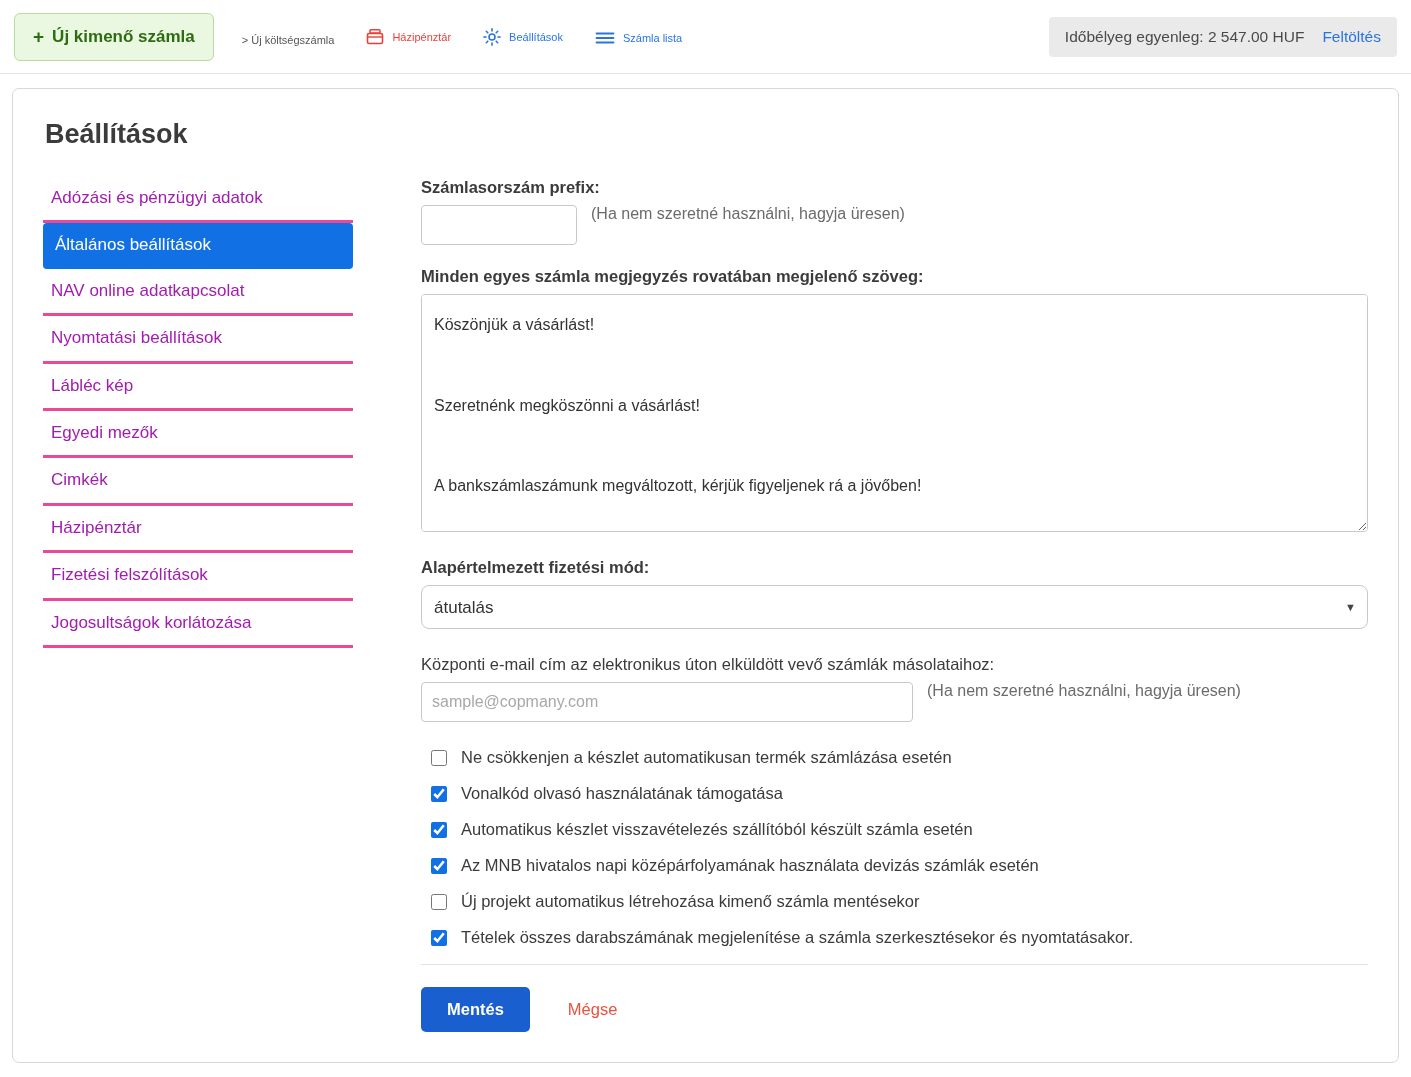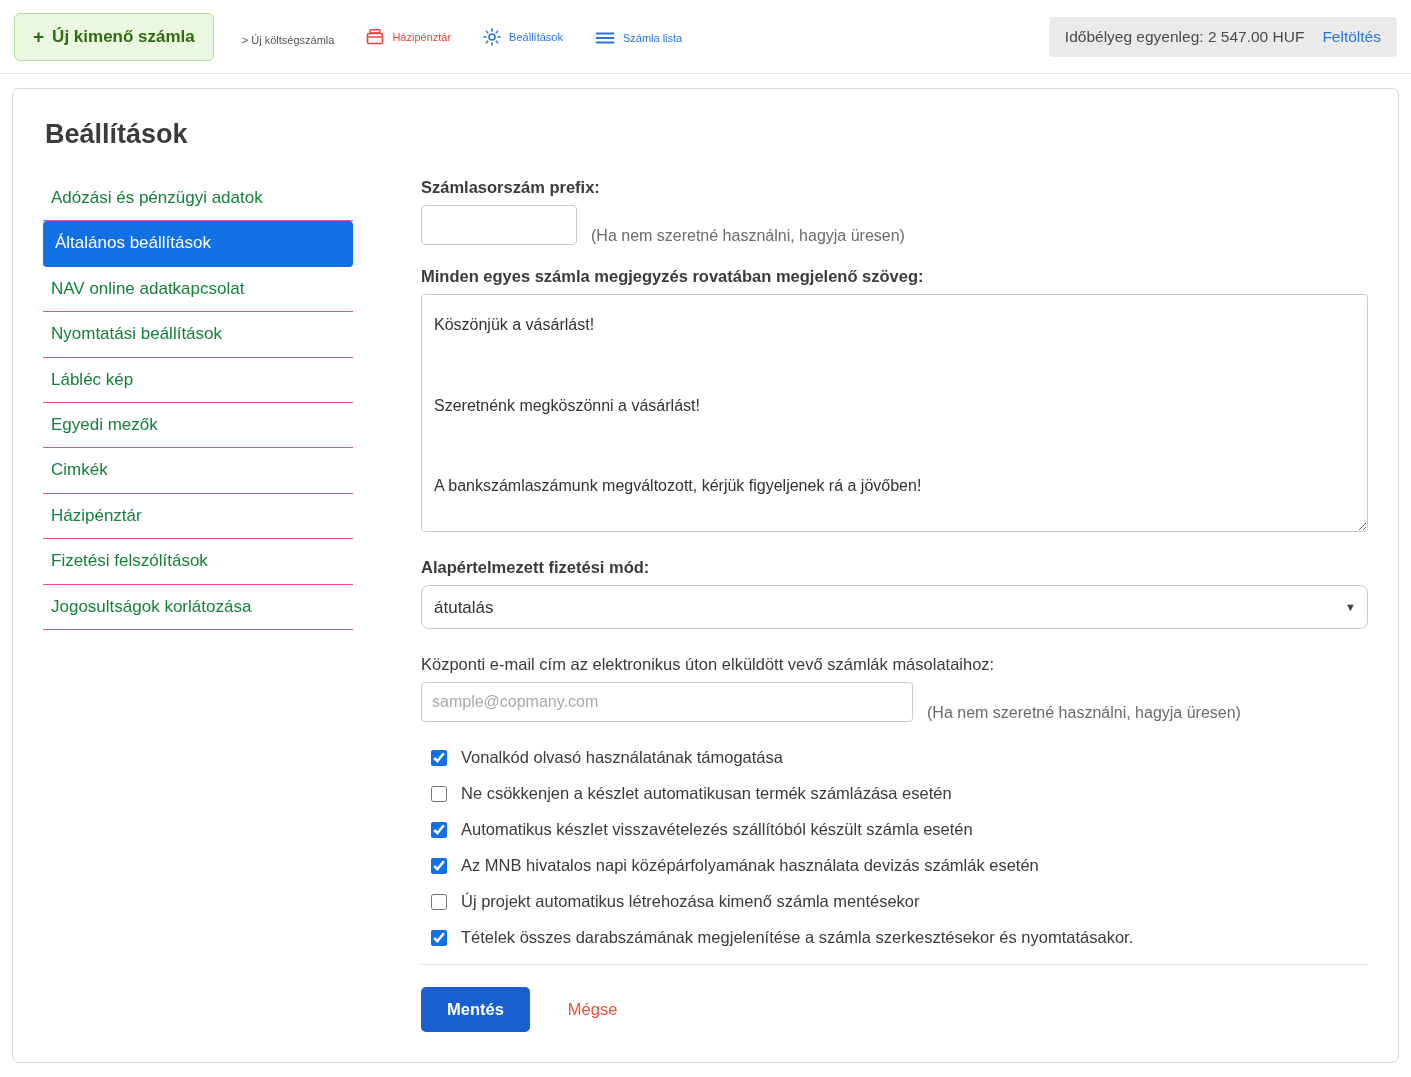--- a/index.html
+++ b/index.html
@@ -92,22 +92,22 @@
     margin: 4px 0 26px 2px;
   }
 
   .layout { display: flex; align-items: flex-start; }
 
   
   .sidebar { width: 310px; flex: 0 0 310px; }
   .side-item {
     padding: 12px 10px 12px 8px;
     font-size: 17px;
-    color: #15803d;
-    border-bottom: 1px solid #ec4899;
+    color: #a21caf;
+    border-bottom: 3px solid #ec4899;
     cursor: pointer;
     line-height: 1.2;
   }
   .side-item.active {
     background: #1170e4;
     color: #ffffff;
     border-radius: 4px;
     border-bottom: 1px solid #1170e4;
     padding-left: 12px;
   }
@@ -115,21 +115,21 @@
   
   .form { flex: 1; padding-left: 68px; padding-top: 2px; }
   .label {
     font-size: 16.5px;
     color: #3b3b3b;
     margin-bottom: 8px;
   }
   .label.strong { font-weight: bold; }
   .hint { font-size: 16px; color: #6b6b6b; }
 
-  .row { display: flex; align-items: flex-end; gap: 14px; }
+  .row { display: flex; align-items: flex-start; gap: 14px; }
 
   input.text-input {
     height: 40px;
     border: 1px solid #c9c9c9;
     border-radius: 4px;
     padding: 6px 10px;
     font-size: 16px;
     font-family: "Liberation Sans", sans-serif;
     color: #333;
     outline: none;
@@ -337,27 +337,27 @@
 
       <div class="label mt-26">Központi e-mail cím az elektronikus úton elküldött vevő számlák másolataihoz:</div>
       <div class="row">
         <input id="email-input" class="text-input" type="text" placeholder="sample@copmany.com" style="">
         <span class="hint">(Ha nem szeretné használni, hagyja üresen)</span>
       </div>
 
       <div class="check-list">
 
         <div class="check-row">
+          <input type="checkbox" class="cb" id="cb0" style="">
+          <label for="cb0">Ne csökkenjen a készlet automatikusan termék számlázása esetén</label>
+        </div>
+
+        <div class="check-row">
           <input type="checkbox" class="cb" id="cb1" checked="" style="">
           <label for="cb1">Vonalkód olvasó használatának támogatása</label>
-        </div>
-
-        <div class="check-row">
-          <input type="checkbox" class="cb" id="cb0" style="">
-          <label for="cb0">Ne csökkenjen a készlet automatikusan termék számlázása esetén</label>
         </div>
 
         <div class="check-row">
           <input type="checkbox" class="cb" id="cb2" checked="" style="">
           <label for="cb2">Automatikus készlet visszavételezés szállítóból készült számla esetén</label>
         </div>
 
         <div class="check-row">
           <input type="checkbox" class="cb" id="cb3" checked="" style="">
           <label for="cb3">Az MNB hivatalos napi középárfolyamának használata devizás számlák esetén</label>

